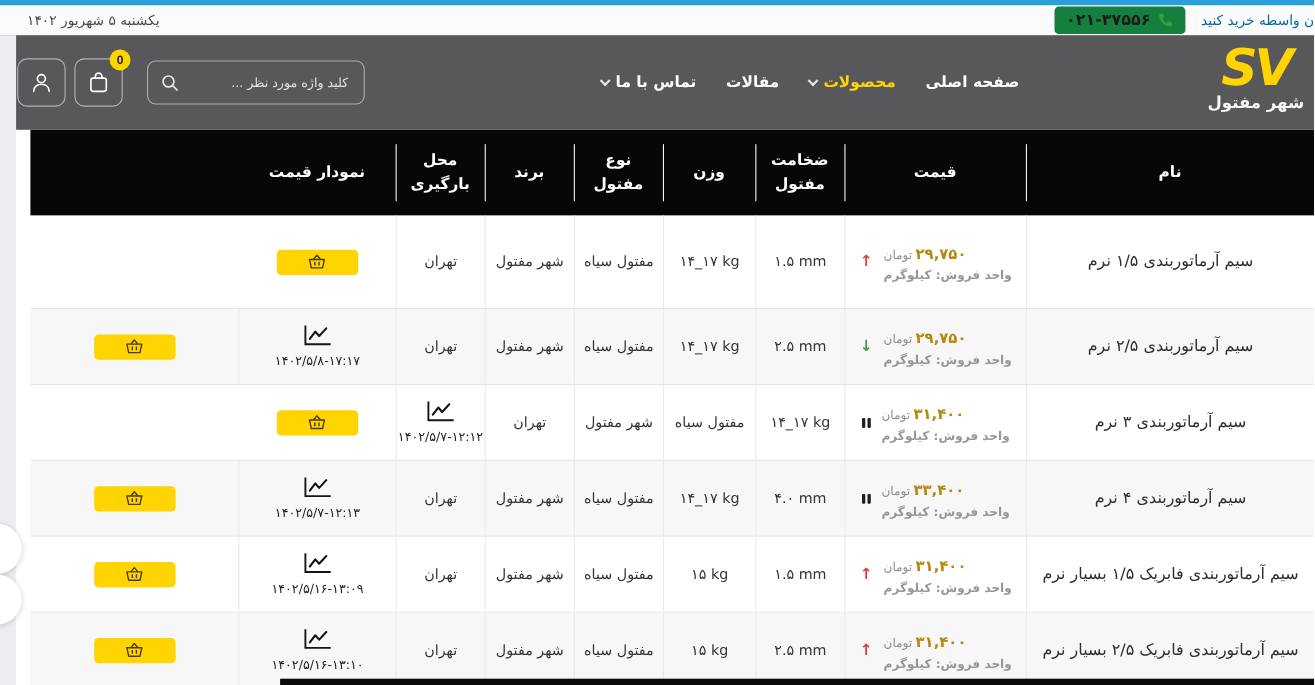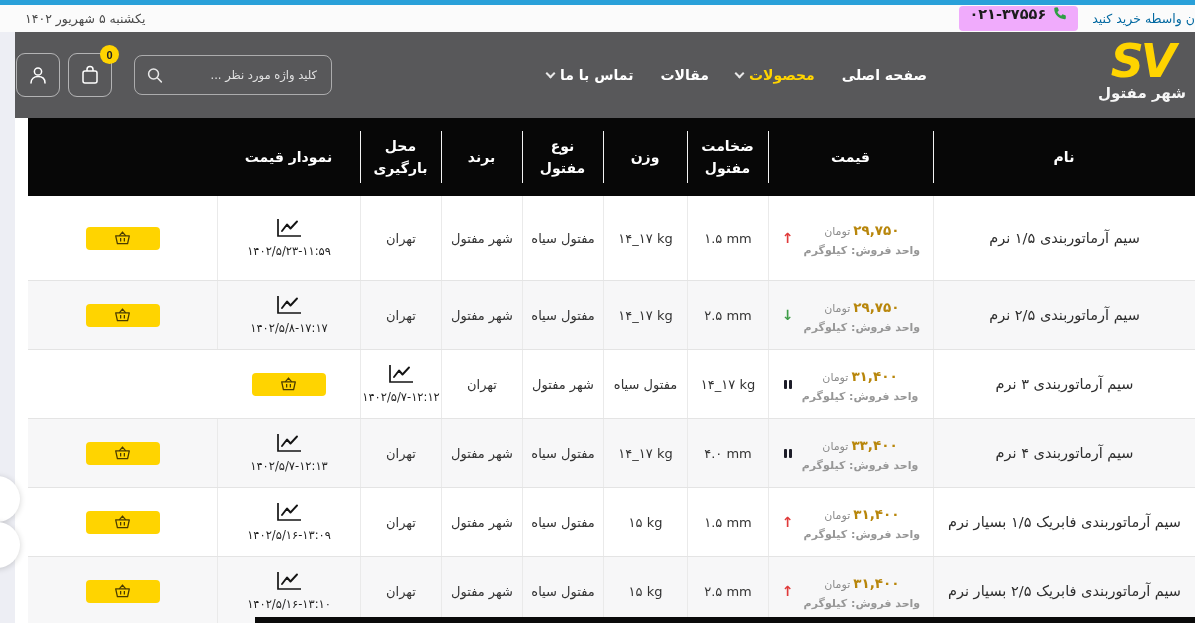--- a/index.html
+++ b/index.html
@@ -11,22 +11,22 @@
 
   
   .topstrip { height:5px; background:#29a0d9; }
   .topbar {
     height:27px; background:#fbfbfb; display:flex;
     justify-content:space-between; align-items:center;
   }
   .promo { display:flex; align-items:center; gap:14px; }
   .promo-text { color:#0369a1; font-size:12.5px; white-space:nowrap; }
   .phone-badge {
-    background:#f0abfc; border-radius:4px; height:25px; padding:0 10px;
-    display:flex; gap:7px; cursor:pointer;
+    background:#15803d; border-radius:4px; height:25px; padding:0 10px;
+    display:flex; align-items:center; gap:7px; cursor:pointer;
   }
   .phone-num { direction:ltr; font-weight:bold; font-size:14.5px; color:#1c1c1c; letter-spacing:.5px; }
   .topbar-date { color:#4a4a4a; font-size:12.5px; margin-left:25px; }
 
   
   .site-header {
     position:relative; height:86px; background:#58585a;
     display:flex; align-items:center;
   }
   .logo { position:absolute; right:-22px; top:6px; width:150px; text-align:center; cursor:pointer; }
@@ -73,21 +73,21 @@
   .th:not(:last-child)::after { content:""; position:absolute; left:0; top:13px; bottom:13px; width:1px; background:rgba(255,255,255,.95); }
   .tr { height:69px; background:#fff; border-bottom:1px solid #e4e4e4; }
   .tr.tall { height:85px; }
   .tr.alt { background:#f7f7f8; }
   .td { display:flex; align-items:center; justify-content:center; padding:0 6px; overflow:hidden; }
   .td:not(:last-child) { border-left:1px solid #eaeaea; }
   .name-cell { font-size:14.5px; color:#2e2e2e; text-align:right; }
   .mid { font-size:13px; color:#333; }
   .ltr { direction:ltr; }
   .price-cell { gap:10px; }
-  .price-lines { text-align:center; }
+  .price-lines { text-align:left; }
   .price-num { color:#b8860b; font-weight:bold; font-size:13.5px; }
   .price-cur { color:#8d8d8d; font-size:11px; margin-right:3px; }
   .unit { color:#979797; font-size:11px; margin-top:5px;font-weight:bold; }
   .trend { font-size:14px; font-weight:bold; line-height:1; }
   .trend.up { color:#e03a3a; }
   .trend.down { color:#3f9d49; }
   .flat-bars { display:inline-flex; gap:2px; }
   .flat-bars i { width:3px; height:9px; background:#1d1d29; border-radius:1px; }
   .chart-cell { flex-direction:column; }
   .chart-icon { display:flex; cursor:pointer; }
@@ -196,207 +196,198 @@
               <div class="l1"><span class="price-num">۲۹,۷۵۰</span><span class="price-cur">تومان</span></div>
               <div class="unit">واحد فروش: کیلوگرم</div>
             </div>
             <span class="trend up">↑</span>
           </div>
           <div class="td mid ltr">۱.۵ mm</div>
           <div class="td mid ltr">۱۴_۱۷ kg</div>
           <div class="td mid">مفتول سیاه</div>
           <div class="td mid">شهر مفتول</div>
           <div class="td mid">تهران</div>
+          <div class="td order-cell">
+            <button class="order-btn">
+              <span style="display: flex;">
+  <svg width="17" height="14" viewBox="0 0 20 16" fill="none" stroke="#4a3b00" stroke-width="1.5" stroke-linejoin="round">
+    <path d="M6.2 5.5 L10 1 L13.8 5.5"></path>
+    <path d="M2 5.5 H18 L16 14.5 H4 Z"></path>
+    <path d="M7.8 8 v4 M12.2 8 v4"></path>
+  </svg>
+</span>
+            </button>
+          </div>
+        </div>
+        <div class="tr alt">
+          <div class="td name-cell">سیم آرماتوربندی ۲/۵ نرم</div>
+          <div class="td price-cell">
+            <div class="price-lines">
+              <div class="l1"><span class="price-num">۲۹,۷۵۰</span><span class="price-cur">تومان</span></div>
+              <div class="unit">واحد فروش: کیلوگرم</div>
+            </div>
+            <span class="trend down">↓</span>
+          </div>
+          <div class="td mid ltr">۲.۵ mm</div>
+          <div class="td mid ltr">۱۴_۱۷ kg</div>
+          <div class="td mid">مفتول سیاه</div>
+          <div class="td mid">شهر مفتول</div>
+          <div class="td mid">تهران</div>
           <div class="td chart-cell">
             <span class="chart-icon">
   <svg width="28" height="21" viewBox="0 0 28 21" fill="none">
     <path d="M3 1 V18 H26" stroke="#141414" stroke-width="1.7"></path>
     <path d="M7 13 L12 6.5 L15.5 10.5 L22 3.5" stroke="#141414" stroke-width="1.9" stroke-linecap="round" stroke-linejoin="round"></path>
   </svg>
 </span>
-            <div class="chart-date">۱۴۰۲/۵/۲۳-۱۱:۵۹</div>
-          </div>
-          <div class="td order-cell">
-            <button class="order-btn">
-              <span style="display: flex;">
-  <svg width="17" height="14" viewBox="0 0 20 16" fill="none" stroke="#4a3b00" stroke-width="1.5" stroke-linejoin="round">
-    <path d="M6.2 5.5 L10 1 L13.8 5.5"></path>
-    <path d="M2 5.5 H18 L16 14.5 H4 Z"></path>
-    <path d="M7.8 8 v4 M12.2 8 v4"></path>
-  </svg>
-</span>
-            </button>
-          </div>
-        </div>
-        <div class="tr alt">
-          <div class="td name-cell">سیم آرماتوربندی ۲/۵ نرم</div>
-          <div class="td price-cell">
-            <div class="price-lines">
-              <div class="l1"><span class="price-num">۲۹,۷۵۰</span><span class="price-cur">تومان</span></div>
-              <div class="unit">واحد فروش: کیلوگرم</div>
-            </div>
-            <span class="trend down">↓</span>
-          </div>
-          <div class="td mid ltr">۲.۵ mm</div>
+            <div class="chart-date">۱۴۰۲/۵/۸-۱۷:۱۷</div>
+          </div>
+          <div class="td order-cell">
+            <button class="order-btn">
+              <span style="display: flex;">
+  <svg width="17" height="14" viewBox="0 0 20 16" fill="none" stroke="#4a3b00" stroke-width="1.5" stroke-linejoin="round">
+    <path d="M6.2 5.5 L10 1 L13.8 5.5"></path>
+    <path d="M2 5.5 H18 L16 14.5 H4 Z"></path>
+    <path d="M7.8 8 v4 M12.2 8 v4"></path>
+  </svg>
+</span>
+            </button>
+          </div>
+        </div>
+        <div class="tr">
+          <div class="td name-cell">سیم آرماتوربندی ۳ نرم</div>
+          <div class="td price-cell">
+            <div class="price-lines">
+              <div class="l1"><span class="price-num">۳۱,۴۰۰</span><span class="price-cur">تومان</span></div>
+              <div class="unit">واحد فروش: کیلوگرم</div>
+            </div>
+            <span class="flat-bars">
+              <i></i>
+              <i></i>
+            </span>
+          </div>
           <div class="td mid ltr">۱۴_۱۷ kg</div>
           <div class="td mid">مفتول سیاه</div>
           <div class="td mid">شهر مفتول</div>
           <div class="td mid">تهران</div>
           <div class="td chart-cell">
             <span class="chart-icon">
   <svg width="28" height="21" viewBox="0 0 28 21" fill="none">
     <path d="M3 1 V18 H26" stroke="#141414" stroke-width="1.7"></path>
     <path d="M7 13 L12 6.5 L15.5 10.5 L22 3.5" stroke="#141414" stroke-width="1.9" stroke-linecap="round" stroke-linejoin="round"></path>
   </svg>
 </span>
-            <div class="chart-date">۱۴۰۲/۵/۸-۱۷:۱۷</div>
-          </div>
-          <div class="td order-cell">
-            <button class="order-btn">
-              <span style="display: flex;">
-  <svg width="17" height="14" viewBox="0 0 20 16" fill="none" stroke="#4a3b00" stroke-width="1.5" stroke-linejoin="round">
-    <path d="M6.2 5.5 L10 1 L13.8 5.5"></path>
-    <path d="M2 5.5 H18 L16 14.5 H4 Z"></path>
-    <path d="M7.8 8 v4 M12.2 8 v4"></path>
-  </svg>
-</span>
-            </button>
-          </div>
-        </div>
-        <div class="tr">
-          <div class="td name-cell">سیم آرماتوربندی ۳ نرم</div>
-          <div class="td price-cell">
-            <div class="price-lines">
-              <div class="l1"><span class="price-num">۳۱,۴۰۰</span><span class="price-cur">تومان</span></div>
+            <div class="chart-date">۱۴۰۲/۵/۷-۱۲:۱۲</div>
+          </div>
+          <div class="td order-cell">
+            <button class="order-btn">
+              <span style="display: flex;">
+  <svg width="17" height="14" viewBox="0 0 20 16" fill="none" stroke="#4a3b00" stroke-width="1.5" stroke-linejoin="round">
+    <path d="M6.2 5.5 L10 1 L13.8 5.5"></path>
+    <path d="M2 5.5 H18 L16 14.5 H4 Z"></path>
+    <path d="M7.8 8 v4 M12.2 8 v4"></path>
+  </svg>
+</span>
+            </button>
+          </div>
+        </div>
+        <div class="tr alt">
+          <div class="td name-cell">سیم آرماتوربندی ۴ نرم</div>
+          <div class="td price-cell">
+            <div class="price-lines">
+              <div class="l1"><span class="price-num">۳۳,۴۰۰</span><span class="price-cur">تومان</span></div>
               <div class="unit">واحد فروش: کیلوگرم</div>
             </div>
             <span class="flat-bars">
               <i></i>
               <i></i>
             </span>
           </div>
+          <div class="td mid ltr">۴.۰ mm</div>
           <div class="td mid ltr">۱۴_۱۷ kg</div>
           <div class="td mid">مفتول سیاه</div>
           <div class="td mid">شهر مفتول</div>
           <div class="td mid">تهران</div>
           <div class="td chart-cell">
             <span class="chart-icon">
   <svg width="28" height="21" viewBox="0 0 28 21" fill="none">
     <path d="M3 1 V18 H26" stroke="#141414" stroke-width="1.7"></path>
     <path d="M7 13 L12 6.5 L15.5 10.5 L22 3.5" stroke="#141414" stroke-width="1.9" stroke-linecap="round" stroke-linejoin="round"></path>
   </svg>
 </span>
-            <div class="chart-date">۱۴۰۲/۵/۷-۱۲:۱۲</div>
-          </div>
-          <div class="td order-cell">
-            <button class="order-btn">
-              <span style="display: flex;">
-  <svg width="17" height="14" viewBox="0 0 20 16" fill="none" stroke="#4a3b00" stroke-width="1.5" stroke-linejoin="round">
-    <path d="M6.2 5.5 L10 1 L13.8 5.5"></path>
-    <path d="M2 5.5 H18 L16 14.5 H4 Z"></path>
-    <path d="M7.8 8 v4 M12.2 8 v4"></path>
-  </svg>
-</span>
-            </button>
-          </div>
-        </div>
-        <div class="tr alt">
-          <div class="td name-cell">سیم آرماتوربندی ۴ نرم</div>
-          <div class="td price-cell">
-            <div class="price-lines">
-              <div class="l1"><span class="price-num">۳۳,۴۰۰</span><span class="price-cur">تومان</span></div>
-              <div class="unit">واحد فروش: کیلوگرم</div>
-            </div>
-            <span class="flat-bars">
-              <i></i>
-              <i></i>
-            </span>
-          </div>
-          <div class="td mid ltr">۴.۰ mm</div>
-          <div class="td mid ltr">۱۴_۱۷ kg</div>
+            <div class="chart-date">۱۴۰۲/۵/۷-۱۲:۱۳</div>
+          </div>
+          <div class="td order-cell">
+            <button class="order-btn">
+              <span style="display: flex;">
+  <svg width="17" height="14" viewBox="0 0 20 16" fill="none" stroke="#4a3b00" stroke-width="1.5" stroke-linejoin="round">
+    <path d="M6.2 5.5 L10 1 L13.8 5.5"></path>
+    <path d="M2 5.5 H18 L16 14.5 H4 Z"></path>
+    <path d="M7.8 8 v4 M12.2 8 v4"></path>
+  </svg>
+</span>
+            </button>
+          </div>
+        </div>
+        <div class="tr">
+          <div class="td name-cell">سیم آرماتوربندی فابریک ۱/۵ بسیار نرم</div>
+          <div class="td price-cell">
+            <div class="price-lines">
+              <div class="l1"><span class="price-num">۳۱,۴۰۰</span><span class="price-cur">تومان</span></div>
+              <div class="unit">واحد فروش: کیلوگرم</div>
+            </div>
+            <span class="trend up">↑</span>
+          </div>
+          <div class="td mid ltr">۱.۵ mm</div>
+          <div class="td mid ltr">۱۵ kg</div>
           <div class="td mid">مفتول سیاه</div>
           <div class="td mid">شهر مفتول</div>
           <div class="td mid">تهران</div>
           <div class="td chart-cell">
             <span class="chart-icon">
   <svg width="28" height="21" viewBox="0 0 28 21" fill="none">
     <path d="M3 1 V18 H26" stroke="#141414" stroke-width="1.7"></path>
     <path d="M7 13 L12 6.5 L15.5 10.5 L22 3.5" stroke="#141414" stroke-width="1.9" stroke-linecap="round" stroke-linejoin="round"></path>
   </svg>
 </span>
-            <div class="chart-date">۱۴۰۲/۵/۷-۱۲:۱۳</div>
-          </div>
-          <div class="td order-cell">
-            <button class="order-btn">
-              <span style="display: flex;">
-  <svg width="17" height="14" viewBox="0 0 20 16" fill="none" stroke="#4a3b00" stroke-width="1.5" stroke-linejoin="round">
-    <path d="M6.2 5.5 L10 1 L13.8 5.5"></path>
-    <path d="M2 5.5 H18 L16 14.5 H4 Z"></path>
-    <path d="M7.8 8 v4 M12.2 8 v4"></path>
-  </svg>
-</span>
-            </button>
-          </div>
-        </div>
-        <div class="tr">
-          <div class="td name-cell">سیم آرماتوربندی فابریک ۱/۵ بسیار نرم</div>
+            <div class="chart-date">۱۴۰۲/۵/۱۶-۱۳:۰۹</div>
+          </div>
+          <div class="td order-cell">
+            <button class="order-btn">
+              <span style="display: flex;">
+  <svg width="17" height="14" viewBox="0 0 20 16" fill="none" stroke="#4a3b00" stroke-width="1.5" stroke-linejoin="round">
+    <path d="M6.2 5.5 L10 1 L13.8 5.5"></path>
+    <path d="M2 5.5 H18 L16 14.5 H4 Z"></path>
+    <path d="M7.8 8 v4 M12.2 8 v4"></path>
+  </svg>
+</span>
+            </button>
+          </div>
+        </div>
+        <div class="tr alt">
+          <div class="td name-cell">سیم آرماتوربندی فابریک ۲/۵ بسیار نرم</div>
           <div class="td price-cell">
             <div class="price-lines">
               <div class="l1"><span class="price-num">۳۱,۴۰۰</span><span class="price-cur">تومان</span></div>
               <div class="unit">واحد فروش: کیلوگرم</div>
             </div>
             <span class="trend up">↑</span>
           </div>
-          <div class="td mid ltr">۱.۵ mm</div>
+          <div class="td mid ltr">۲.۵ mm</div>
           <div class="td mid ltr">۱۵ kg</div>
           <div class="td mid">مفتول سیاه</div>
           <div class="td mid">شهر مفتول</div>
           <div class="td mid">تهران</div>
           <div class="td chart-cell">
             <span class="chart-icon">
   <svg width="28" height="21" viewBox="0 0 28 21" fill="none">
     <path d="M3 1 V18 H26" stroke="#141414" stroke-width="1.7"></path>
     <path d="M7 13 L12 6.5 L15.5 10.5 L22 3.5" stroke="#141414" stroke-width="1.9" stroke-linecap="round" stroke-linejoin="round"></path>
   </svg>
 </span>
-            <div class="chart-date">۱۴۰۲/۵/۱۶-۱۳:۰۹</div>
-          </div>
-          <div class="td order-cell">
-            <button class="order-btn">
-              <span style="display: flex;">
-  <svg width="17" height="14" viewBox="0 0 20 16" fill="none" stroke="#4a3b00" stroke-width="1.5" stroke-linejoin="round">
-    <path d="M6.2 5.5 L10 1 L13.8 5.5"></path>
-    <path d="M2 5.5 H18 L16 14.5 H4 Z"></path>
-    <path d="M7.8 8 v4 M12.2 8 v4"></path>
-  </svg>
-</span>
-            </button>
-          </div>
-        </div>
-        <div class="tr alt">
-          <div class="td name-cell">سیم آرماتوربندی فابریک ۲/۵ بسیار نرم</div>
-          <div class="td price-cell">
-            <div class="price-lines">
-              <div class="l1"><span class="price-num">۳۱,۴۰۰</span><span class="price-cur">تومان</span></div>
-              <div class="unit">واحد فروش: کیلوگرم</div>
-            </div>
-            <span class="trend up">↑</span>
-          </div>
-          <div class="td mid ltr">۲.۵ mm</div>
-          <div class="td mid ltr">۱۵ kg</div>
-          <div class="td mid">مفتول سیاه</div>
-          <div class="td mid">شهر مفتول</div>
-          <div class="td mid">تهران</div>
-          <div class="td chart-cell">
-            <span class="chart-icon">
-  <svg width="28" height="21" viewBox="0 0 28 21" fill="none">
-    <path d="M3 1 V18 H26" stroke="#141414" stroke-width="1.7"></path>
-    <path d="M7 13 L12 6.5 L15.5 10.5 L22 3.5" stroke="#141414" stroke-width="1.9" stroke-linecap="round" stroke-linejoin="round"></path>
-  </svg>
-</span>
             <div class="chart-date">۱۴۰۲/۵/۱۶-۱۳:۱۰</div>
           </div>
           <div class="td order-cell">
             <button class="order-btn">
               <span style="display: flex;">
   <svg width="17" height="14" viewBox="0 0 20 16" fill="none" stroke="#4a3b00" stroke-width="1.5" stroke-linejoin="round">
     <path d="M6.2 5.5 L10 1 L13.8 5.5"></path>
     <path d="M2 5.5 H18 L16 14.5 H4 Z"></path>
     <path d="M7.8 8 v4 M12.2 8 v4"></path>
   </svg>

